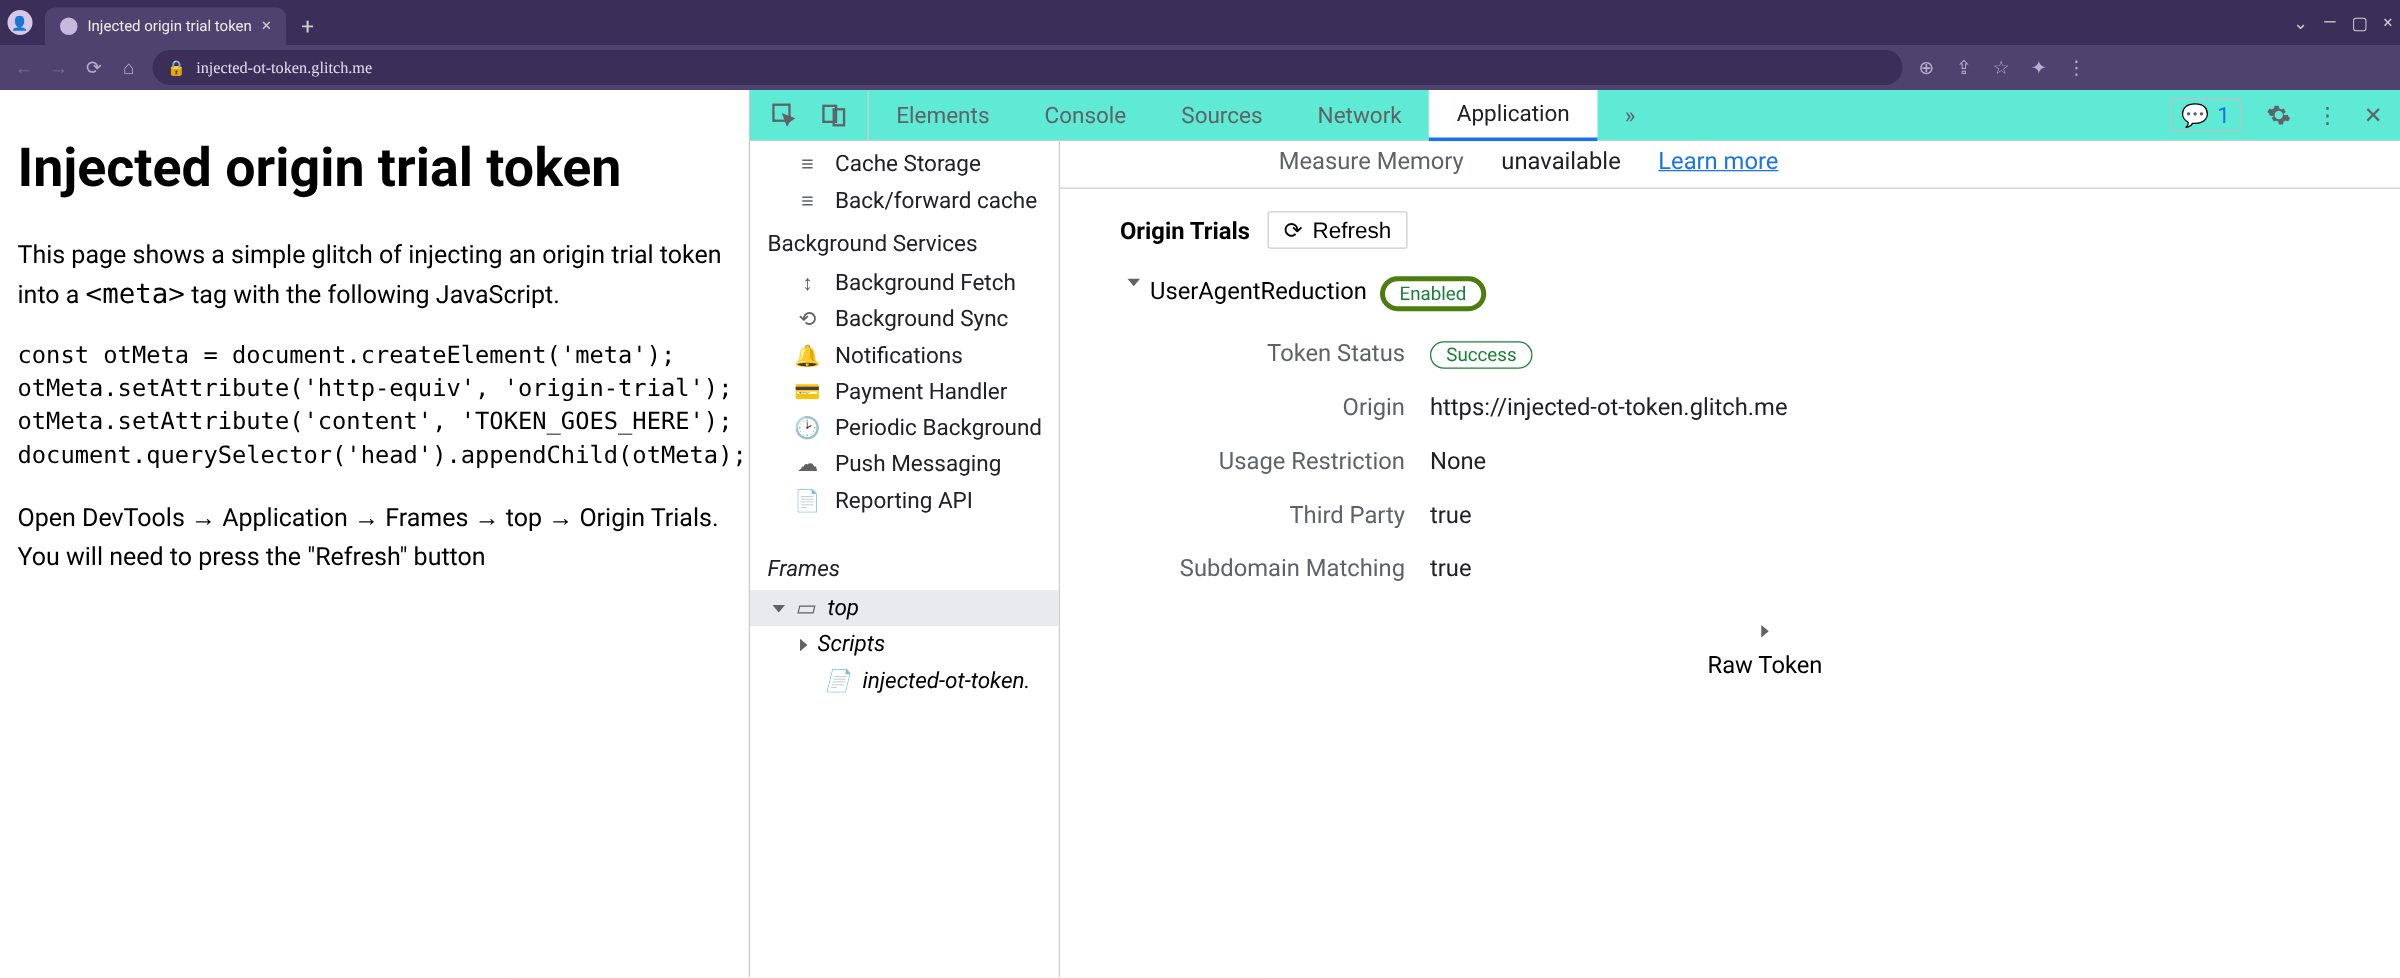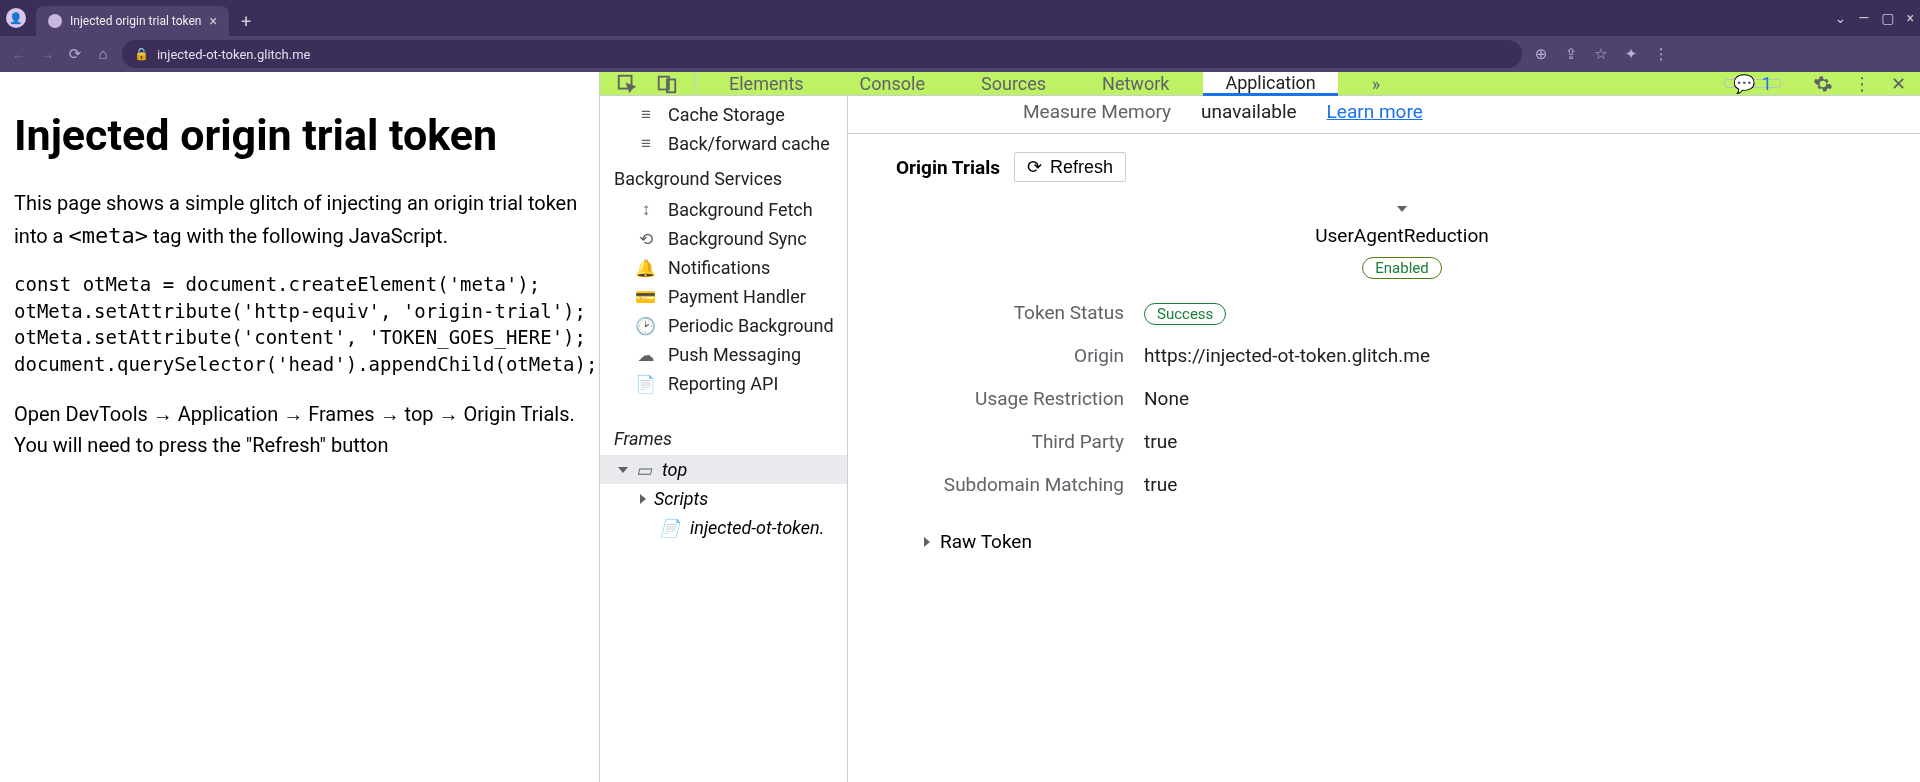--- a/index.html
+++ b/index.html
@@ -13,35 +13,35 @@
 .tab .favicon { width:14px;height:14px;border-radius:50%;background:#c9b8dd;}
 .tab .title { font-size: 12px; color: #eee; white-space: nowrap; overflow: hidden; text-overflow: ellipsis; flex:1;}
 .tab .close { color:#ccc; font-size:14px;}
 .newtab { color:#ccc; font-size:18px; margin-left:12px; margin-top:6px; cursor:pointer;}
 .winctrl { margin-left:auto; display:flex; gap:12px; color:#ccc; font-size:14px;}
 .toolbar { height: 36px; background:#4f426e; display:flex; align-items:center; padding:0 10px; gap:10px; }
 .toolbar .icn { color:#b8aed0; width:18px; text-align:center; font-size:15px; cursor:pointer;}
 .toolbar .icn.dim { color:#7a6e95; }
 .omnibox { flex:1; background:#3b2e58; border-radius:16px; height:28px; display:flex; align-items:center; padding:0 12px; gap:8px; max-width:1400px;}
 .omnibox .lock { color:#b8aed0; font-size:12px;}
-.omnibox .url { color:#e3ddf0; font-size:13px;}
+.omnibox .url { color:#e3ddf0; font-size:13px;font-family:Liberation Serif, serif;}
 .toolbar-right { display:flex; gap:12px; color:#b8aed0; align-items:center;}
 .ext-icon{color:#c9a6ff;}
 
 
 .workspace { display:flex; height: calc(100% - 72px); background:#fff;}
 .page { padding: 20px 14px; width: 600px; border-right:1px solid #ccc; overflow:hidden;}
 .page h1 { font-size: 43px; font-weight: bold; margin: 18px 0 28px; }
 .page p { font-size: 20px; line-height: 1.55; margin-bottom: 18px;}
 .page code.inline { font-family: ui-monospace, Menlo, Consolas, monospace; font-size: 22px;}
 .page pre { font-family: ui-monospace, Menlo, Consolas, monospace; font-size: 19px; line-height:1.4; white-space:pre; margin:4px 0 22px;}
 
 
 .devtools { flex:1; display:flex; flex-direction:column; background:#f1f3f4; min-width:0;}
-.dt-tabs { height:24px; border-bottom:1px solid #cacdd1; display:flex; align-items:stretch; background:#bef264; font-size:18px; color:#5f6368;gap:12px;}
+.dt-tabs { height:41px; border-bottom:1px solid #cacdd1; display:flex; align-items:stretch; background:#5eead4; font-size:18px; color:#5f6368;}
 .dt-tabs .lead { display:flex;align-items:center;gap:18px; padding:0 16px; border-right:1px solid #cacdd1;}
 .dt-tabs .tabbtn { padding:0 22px; display:flex; align-items:center; cursor:pointer;}
 .dt-tabs .tabbtn.active { color:#202124; background:#fff; border-bottom:3px solid #1a73e8; margin-bottom:-1px;}
 .dt-tabs .spacer{flex:1;}
 .dt-tabs .issues{display:flex;align-items:center;gap:6px;border:1px solid #bdc1c6;border-radius:3px;padding:1px 8px;margin:7px 6px;color:#1a73e8;}
 .dt-tabs .rt{display:flex;align-items:center;gap:20px;padding:0 14px;}
 .dt-body { flex:1; display:flex; min-height:0;}
 .dt-sidebar{ width:248px; border-right:1px solid #cacdd1; background:#fff; overflow:hidden; padding-top:4px;}
 .sb-group-title{ font-size:18px; color:#202124; padding:10px 14px 6px;}
 .sb-item{ display:flex; align-items:center; gap:12px; padding:4px 14px 4px 36px; font-size:18px; color:#202124; white-space:nowrap; overflow:hidden; }
@@ -55,29 +55,29 @@
 .ico{width:20px;display:inline-flex;justify-content:center;color:#5f6368;font-size:17px;}
 
 .dt-main{ flex:1; background:#fff; overflow:auto; padding: 0; min-width:0;}
 .mm-row{ display:flex; gap:30px; font-size:19px; color:#5f6368; padding:4px 20px 10px; justify-content:flex-start; margin-left:155px;}
 .mm-row .val{color:#202124;}
 .mm-row a{color:#1a73e8; text-decoration:underline;}
 .divider{height:1px;background:#cacdd1;}
 .ot-header{ display:flex; align-items:center; gap:14px; padding:18px 20px 6px 48px;}
 .ot-header h3{font-size:19px;font-weight:700;}
 .refresh-btn{ border:1px solid #cacdd1; background:#fff; padding:3px 12px; font-size:18px; display:flex; align-items:center; gap:8px; cursor:pointer; border-radius:2px;}
-.trial-row{ display:flex; align-items:center; gap:10px; padding:16px 20px 10px 56px; font-size:19px;flex-direction:column;}
+.trial-row{ display:flex; align-items:flex-start; gap:10px; padding:16px 20px 10px 56px; font-size:19px;}
 .badge{ border-radius:999px; padding:1px 12px; font-size:15px; }
-.badge.enabled{ border:1px solid #4d7c0f; color:#188038;}
+.badge.enabled{ border:4px solid #4d7c0f; color:#188038;}
 .badge.success{ border:1px solid #188038; color:#188038;}
 .detail-grid{ padding:2px 20px 10px 56px;}
 .detail-row{ display:flex; align-items:center; padding:10px 0; font-size:19px;}
 .detail-row .lbl{ width: 240px; text-align:right; color:#5f6368; padding-right:20px;}
 .detail-row .val{ color:#202124;}
-.raw-row{ display:flex; align-items:center; gap:10px; padding:14px 20px 10px 76px; font-size:19px;}
+.raw-row{ display:flex; align-items:center; gap:10px; padding:14px 20px 10px 76px; font-size:19px;flex-direction:column;}
 
 svg{display:block;}
 </style>
 </head>
 <body>
 
 <div class="browser-chrome">
   <div class="titlebar">
     <div class="profile">👤</div>
     <div class="tab">

